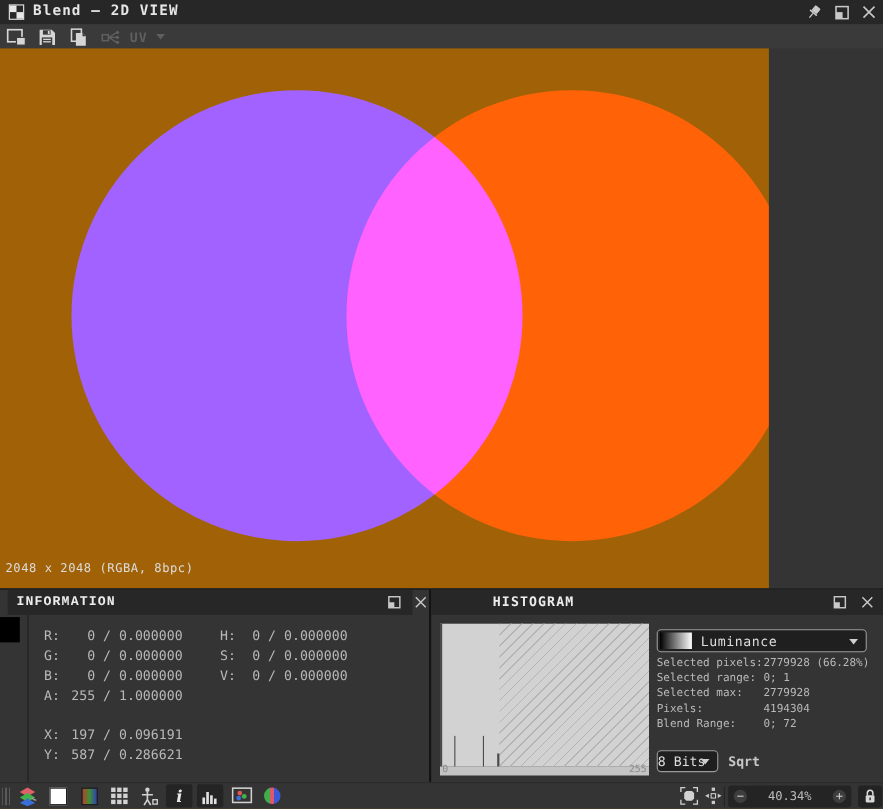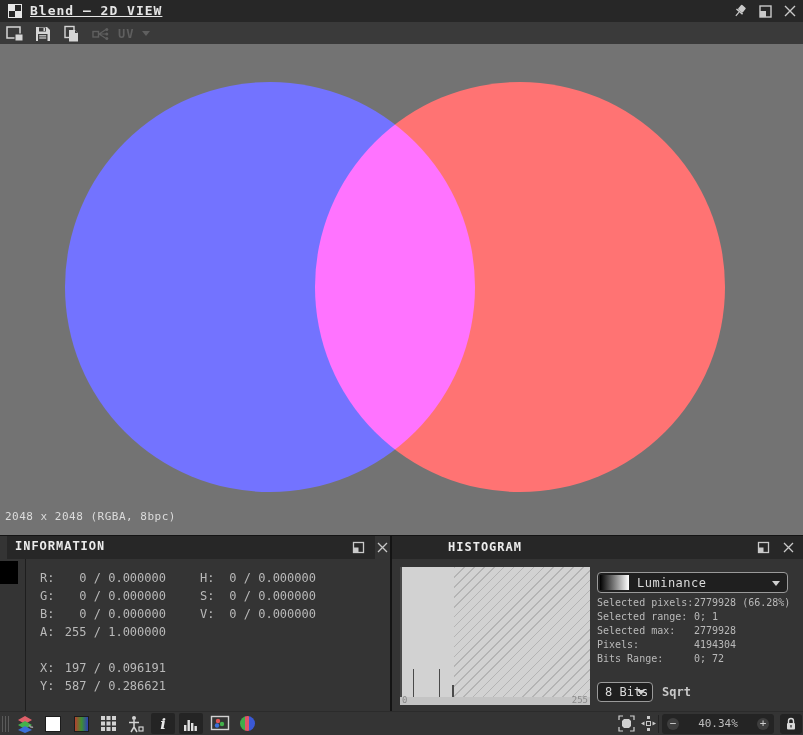--- a/index.html
+++ b/index.html
@@ -10,36 +10,36 @@
   
   .titlebar { position:absolute; left:0; top:0; width:803px; height:22px;
               background:#272727; display:flex; align-items:center; }
   .checker { position:absolute; left:8px; top:4px; width:14px; height:14px;
              border:1px solid #e8e8e8; background:
              linear-gradient(45deg, transparent 0, transparent 0); }
   .checker .q { position:absolute; width:6px; height:6px; background:#e8e8e8; }
   .checker .q.tl { left:0; top:0; }
   .checker .q.br { right:0; bottom:0; }
   .win-title { position:absolute; left:30px; top:3px; font-size:13px; font-weight:bold;
-               color:#e6e6e6; letter-spacing:1px;text-decoration:underline; }
+               color:#e6e6e6; letter-spacing:1px; }
   .tb-ico { position:absolute; top:3px; width:16px; height:16px; cursor:pointer; }
 
   
   .toolbar { position:absolute; left:0; top:22px; width:803px; height:22px;
              background:#3a3a3a; }
   .tool-btn { position:absolute; top:2px; width:22px; height:19px;
               display:flex; align-items:center; justify-content:center; }
   .uv-btn { position:absolute; top:2px; height:19px; display:flex; align-items:center;
             color:#5f5f5f; font-size:12px; font-weight:bold; letter-spacing:1px; }
   .chev { width:0; height:0; border-left:4px solid transparent; border-right:4px solid transparent;
           border-top:5px solid #5f5f5f; margin-left:8px; }
 
   
-  .canvas { position:absolute; left:0; top:44px; width:803px; height:491px;
-            background:#737373; isolation:isolate; overflow:hidden; }
+  .canvas { position:absolute; left:0; top:44px; width:699px; height:491px;
+            background:#a16207; isolation:isolate; overflow:hidden; }
   .circle { position:absolute; width:410px; height:410px; border-radius:50%;
             mix-blend-mode:screen; }
   .circle.left  { left:65px;  top:38px; }
   .circle.right { left:315px; top:38px; }
   .img-meta { position:absolute; left:5px; top:466px; color:#dcdcdc; font-size:11px;
               z-index:3; letter-spacing:0.5px; }
 
   
   .panels { position:absolute; left:0; top:535px; width:803px; height:176px;
             background:#343434; border-top:1px solid #141414; }
@@ -85,21 +85,21 @@
   .lum-label { margin-left:8px; letter-spacing:0.5px; }
   .combo .arrow { position:absolute; right:7px; top:50%; margin-top:-2px; width:0; height:0;
                   border-left:4px solid transparent; border-right:4px solid transparent;
                   border-top:5px solid #cfcfcf; }
 
   .stats { position:absolute; left:205px; top:38px; width:206px; }
   .srow { position:relative; height:14px; font-size:10px; color:#b9b9b9; }
   .srow .sl { position:absolute; left:0; top:0; }
   .srow .sv { position:absolute; left:97px; top:0; }
 
-  .bits-combo { left:205px; top:123px; width:56px; height:20px; padding-left:7px; }
+  .bits-combo { left:205px; top:123px; width:56px; height:20px; }
   .sqrt-label { position:absolute; left:270px; top:126px; font-size:12px; color:#c8c8c8;font-weight:bold; }
 
   
   .statusbar { position:absolute; left:0; top:711px; width:803px; height:24px;
                background:#343434; border-top:1px solid #2b2b2b; }
   .grip { position:absolute; left:2px; top:4px; width:8px; height:16px;
           background:repeating-linear-gradient(90deg,#5a5a5a 0 1px, transparent 1px 3px); cursor:col-resize; }
   .sb-btn { position:absolute; top:1px; width:24px; height:21px; display:flex;
             align-items:center; justify-content:center; cursor:pointer; }
   .sb-btn.active { background:#242424; border-radius:2px; }
@@ -304,21 +304,21 @@
         </div>
         <div class="srow">
           <span class="sl">Selected max:</span>
           <span class="sv">2779928</span>
         </div>
         <div class="srow">
           <span class="sl">Pixels:</span>
           <span class="sv">4194304</span>
         </div>
         <div class="srow">
-          <span class="sl">Bits Range:</span>
+          <span class="sl">Blend Range:</span>
           <span class="sv">0; 72</span>
         </div>
       </div>
 
       <div class="combo bits-combo">
         <span>8 Bits</span>
         <span class="arrow"></span>
       </div>
       <div class="sqrt-label">Sqrt</div>
     </div>

